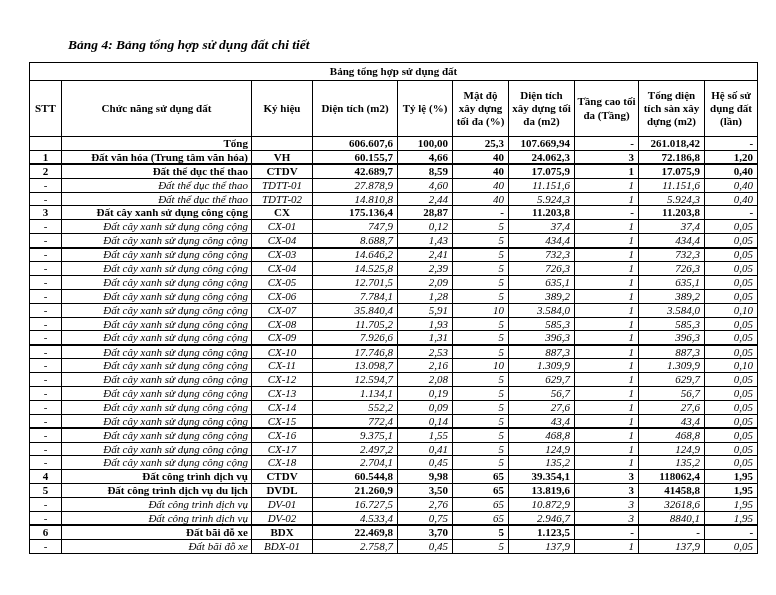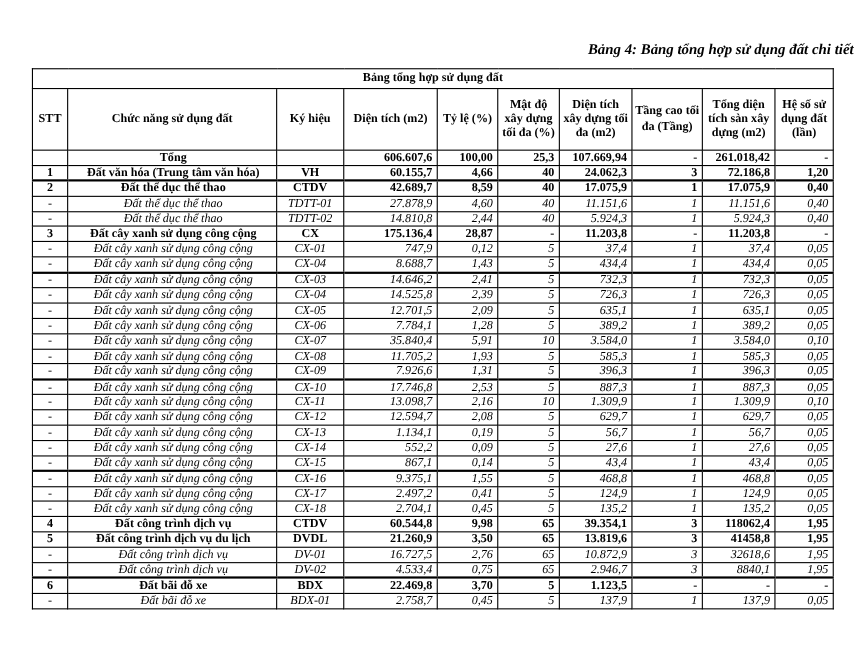--- a/index.html
+++ b/index.html
@@ -4,21 +4,21 @@
 <style>
   html,body{margin:0;padding:0;}
   body{
     width:776px;height:595px;
     background:#ffffff;color:#000;
     font-family:"Liberation Serif", serif;
     position:relative;overflow:hidden;
   }
   .doc-title{
     position:absolute;top:37px;left:0;width:776px;
-    text-align:right;font-weight:bold;font-style:italic;
+    text-align:left;font-weight:bold;font-style:italic;
     font-size:13.5px;padding-left:68px;box-sizing:border-box;
     white-space:nowrap;
   }
   table.land-table{
     position:absolute;top:62px;left:29px;width:729px;
     border-collapse:collapse;table-layout:fixed;
     border:1.5px solid #000;
   }
   .land-table th,.land-table td{
     border:1px solid #000;overflow:hidden;box-sizing:border-box;
@@ -32,21 +32,21 @@
     vertical-align:middle;line-height:1.2;padding:1px 2px;
   }
   tbody td{
     height:13.9px;font-size:11px;line-height:1;
     padding:0 3px;white-space:nowrap;vertical-align:middle;
   }
   tbody tr.total td, tbody tr.main td{font-weight:bold;}
   tbody tr.sub td{font-style:italic;}
   tbody tr.heavy td{border-top:2px solid #000;}
   td.c0, td.c2{text-align:center;}
-  td.c1{text-align:center;padding-left:5px;}
+  td.c1{text-align:right;padding-left:5px;}
   td.c3,td.c4,td.c5,td.c6,td.c7,td.c8,td.c9{text-align:right;padding-right:4px;}
 </style>
 </head>
 <body>
 
 <div class="doc-title">Bảng 4: Bảng tổng hợp sử dụng đất chi tiết</div>
 
 <table class="land-table">
   <colgroup>
     <col style="width:32px">
@@ -315,21 +315,21 @@
         <td class="c5">5</td>
         <td class="c6">27,6</td>
         <td class="c7">1</td>
         <td class="c8">27,6</td>
         <td class="c9">0,05</td>
       </tr>
       <tr class="sub">
         <td class="c0">-</td>
         <td class="c1">Đất cây xanh sử dụng công cộng</td>
         <td class="c2">CX-15</td>
-        <td class="c3">867,1</td>
+        <td class="c3">772,4</td>
         <td class="c4">0,14</td>
         <td class="c5">5</td>
         <td class="c6">43,4</td>
         <td class="c7">1</td>
         <td class="c8">43,4</td>
         <td class="c9">0,05</td>
       </tr>
       <tr class="sub heavy">
         <td class="c0">-</td>
         <td class="c1">Đất cây xanh sử dụng công cộng</td>

